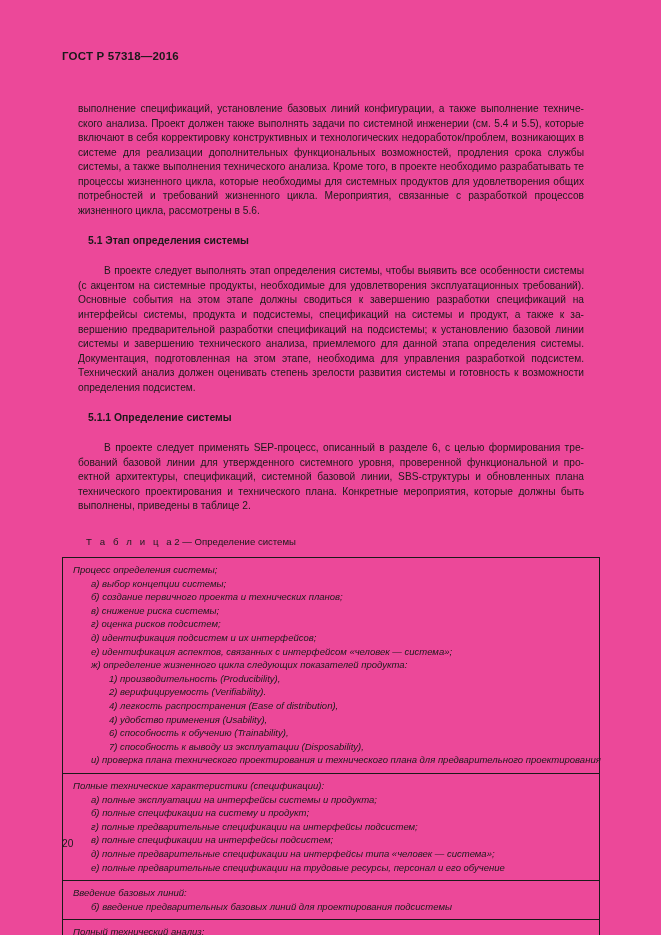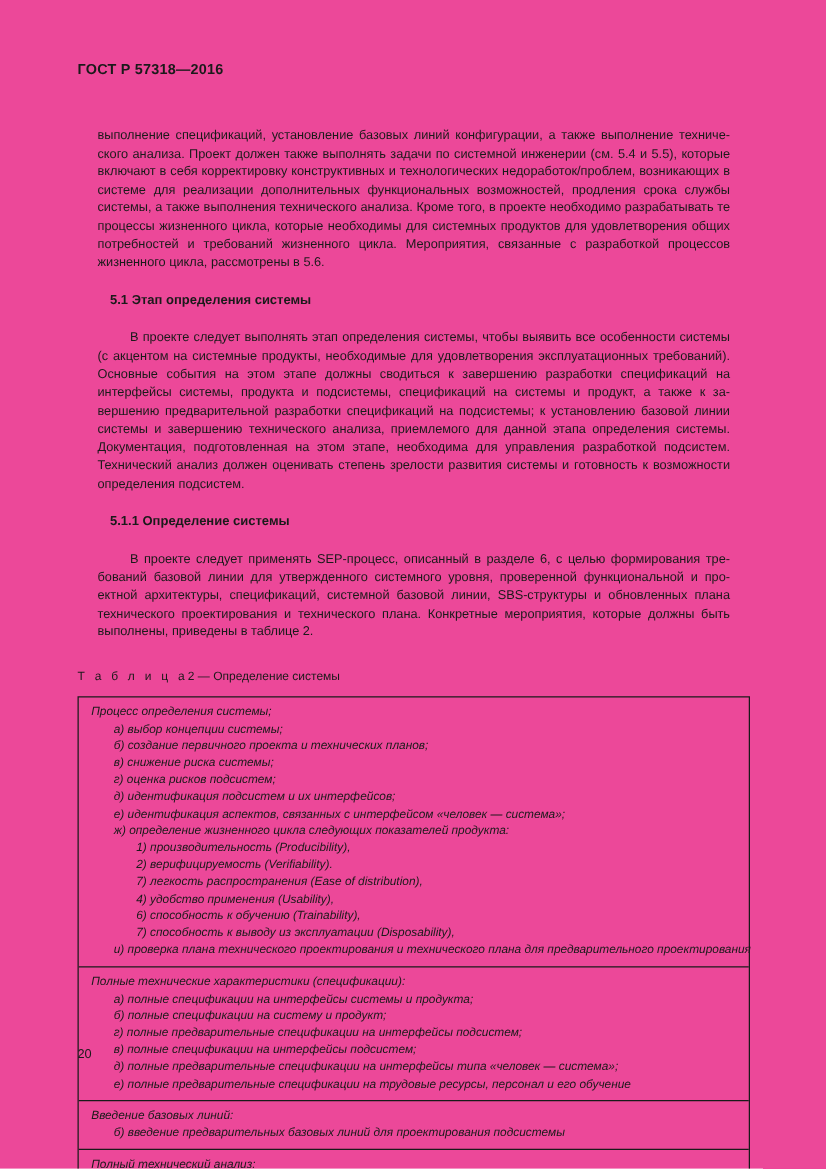--- a/index.html
+++ b/index.html
@@ -51,20 +51,21 @@
     margin-top: 8px;
   }
   .table-caption {
     margin: 21px 0 9px 0;
     font-size: 9.6px;
     line-height: 13px;
     white-space: pre;
   }
   .table-caption .sp {
     letter-spacing: 2.6px;
+    margin-left: 24px;
   }
   .tbl {
     border: 1.3px solid #1a1a1a;
     width: 538px;
     box-sizing: border-box;
     font-style: italic;
   }
   .tbl-section {
     padding: 5px 0 6px 0;
     border-bottom: 1.3px solid #1a1a1a;
@@ -114,30 +115,30 @@
         <div class="tline">Процесс определения системы;</div>
         <div class="tline l1">а) выбор концепции системы;</div>
         <div class="tline l1">б) создание первичного проекта и технических планов;</div>
         <div class="tline l1">в) снижение риска системы;</div>
         <div class="tline l1">г) оценка рисков подсистем;</div>
         <div class="tline l1">д) идентификация подсистем и их интерфейсов;</div>
         <div class="tline l1">е) идентификация аспектов, связанных с интерфейсом «человек — система»;</div>
         <div class="tline l1">ж) определение жизненного цикла следующих показателей продукта:</div>
         <div class="tline l2">1) производительность (Producibility),</div>
         <div class="tline l2">2) верифицируемость (Verifiability).</div>
-        <div class="tline l2">7) легкость распространения (Ease of distribution),</div>
+        <div class="tline l2">4) легкость распространения (Ease of distribution),</div>
         <div class="tline l2">4) удобство применения (Usability),</div>
         <div class="tline l2">6) способность к обучению (Trainability),</div>
         <div class="tline l2">7) способность к выводу из эксплуатации (Disposability),</div>
         <div class="tline l1">и) проверка плана технического проектирования и технического плана для предварительного проектирования</div>
       </div>
 
       <div class="tbl-section">
         <div class="tline">Полные технические характеристики (спецификации):</div>
-        <div class="tline l1">а) полные спецификации на интерфейсы системы и продукта;</div>
+        <div class="tline l1">а) полные эксплуатации на интерфейсы системы и продукта;</div>
         <div class="tline l1">б) полные спецификации на систему и продукт;</div>
         <div class="tline l1">г) полные предварительные спецификации на интерфейсы подсистем;</div>
         <div class="tline l1">в) полные спецификации на интерфейсы подсистем;</div>
         <div class="tline l1">д) полные предварительные спецификации на интерфейсы типа «человек — система»;</div>
         <div class="tline l1">е) полные предварительные спецификации на трудовые ресурсы, персонал и его обучение</div>
       </div>
 
       <div class="tbl-section">
         <div class="tline">Введение базовых линий:</div>
         <div class="tline l1">б) введение предварительных базовых линий для проектирования подсистемы</div>

